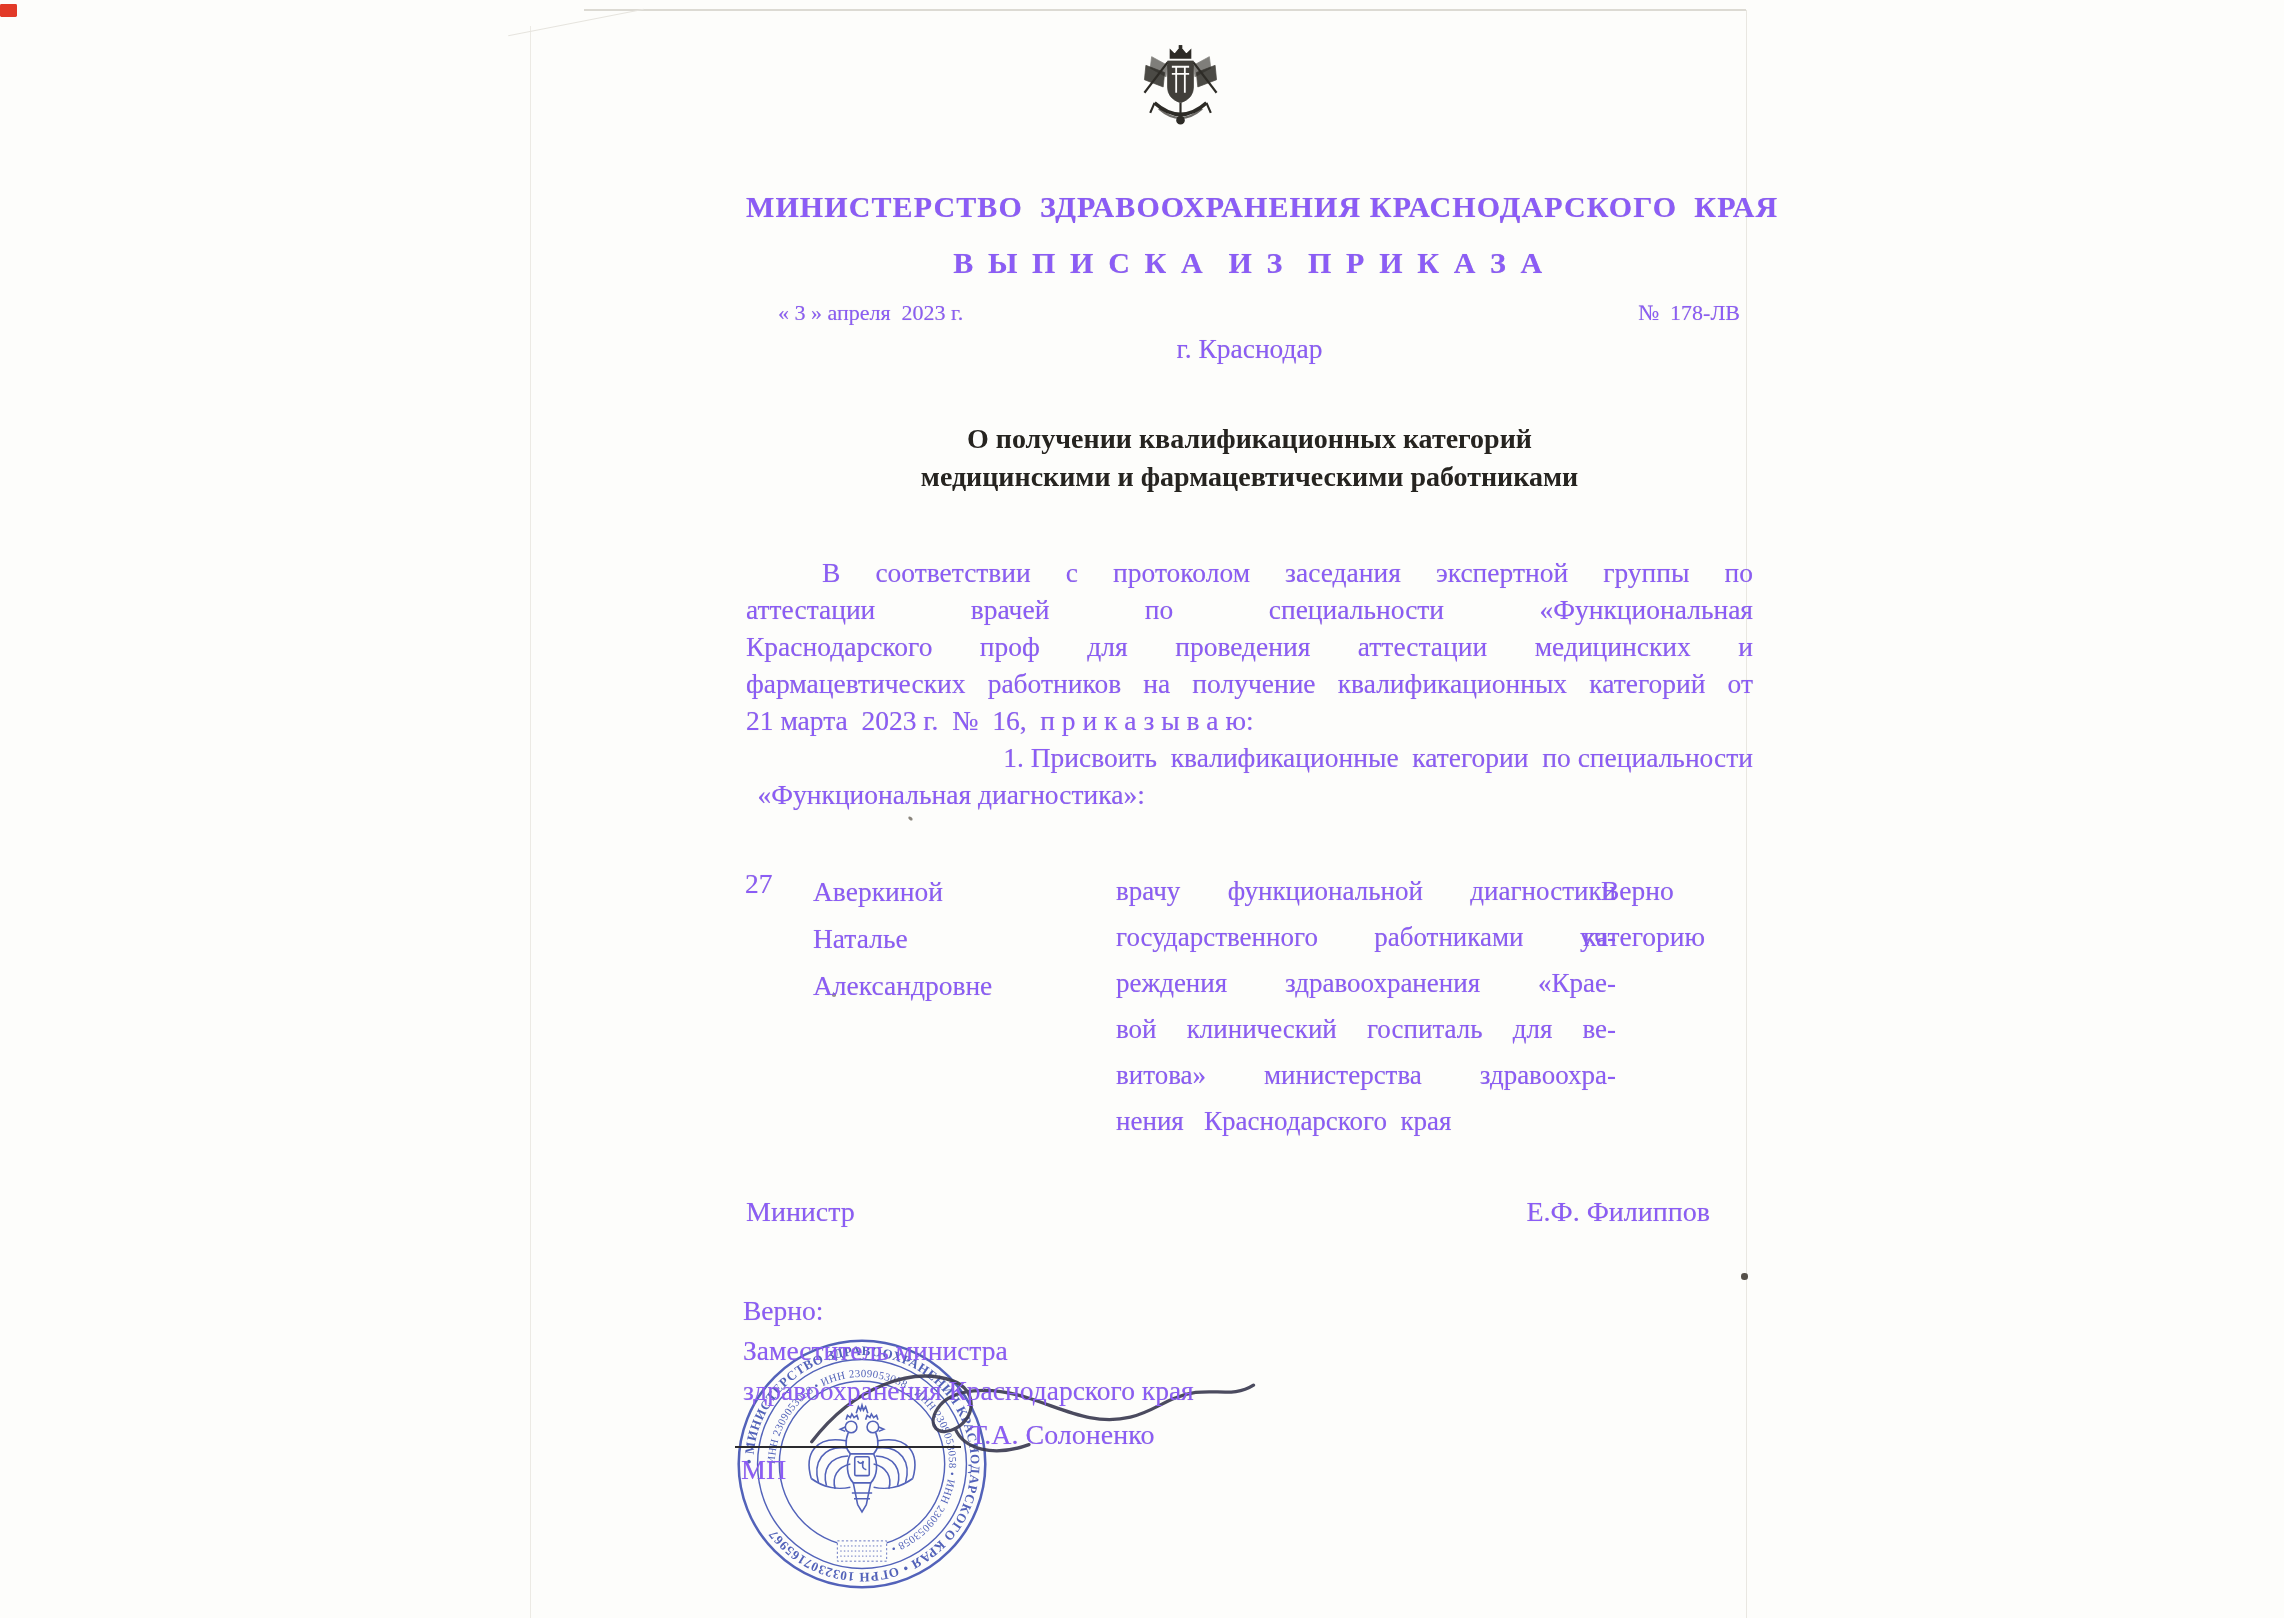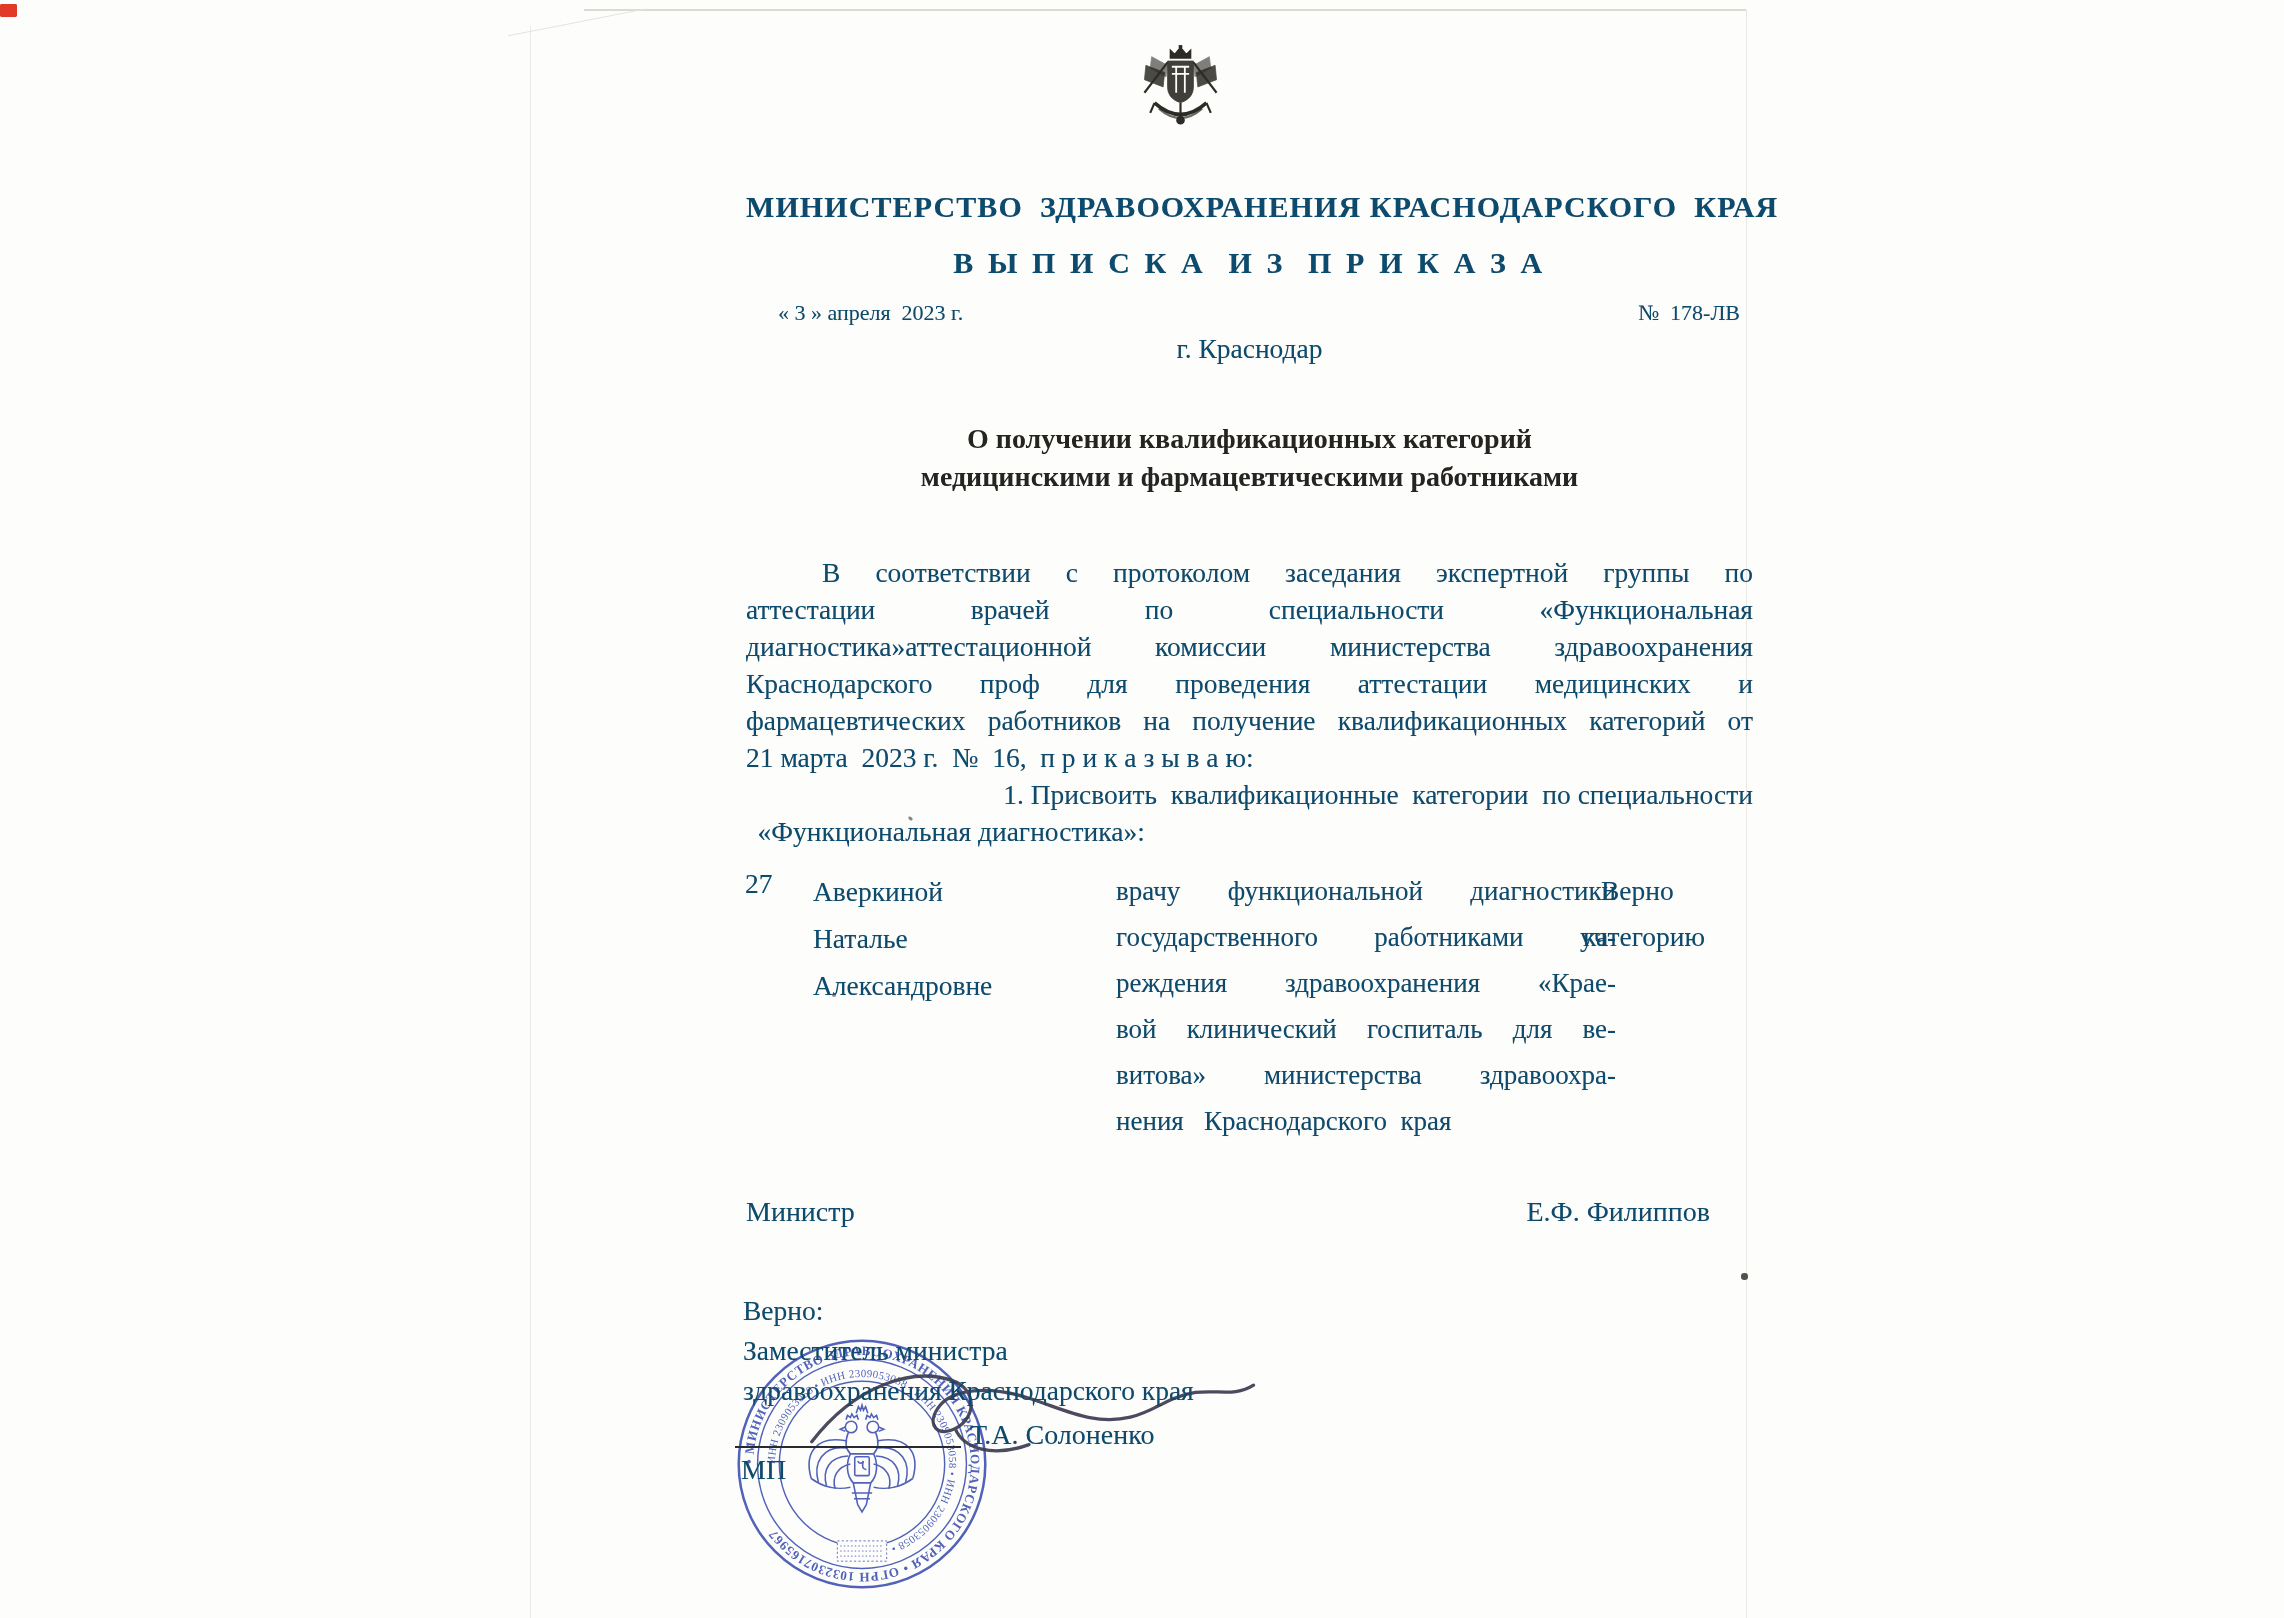--- a/index.html
+++ b/index.html
@@ -3,21 +3,21 @@
 <meta charset="utf-8">
 <style>
   html,body{margin:0;padding:0;}
   body{
     width:2284px;height:1618px;position:relative;overflow:hidden;
     background:#fdfdfb;
     font-family:"Liberation Serif","DejaVu Serif",serif;
     color:#262420;
   }
   .abs{position:absolute;}
-  .txt{color:#0c4a6e;text-shadow:0 0 0.7px rgba(40,38,34,.28);}
+  .txt{color:#8b5cf6;text-shadow:0 0 0.7px rgba(40,38,34,.28);}
   .pre{white-space:pre;}
   
   .edge{background:#dcdad3;}
   .red-mark{background:#e23a28;border-radius:1.4px;}
   .speck{border-radius:50%;}
   
   .ministry{left:746px;top:190px;width:1007px;text-align:center;
     font-weight:bold;font-size:30px;letter-spacing:1.1px;}
   .doc-title{left:746px;top:246px;width:1007px;text-align:center;
     font-weight:bold;font-size:30px;letter-spacing:3.6px;}
@@ -96,21 +96,20 @@
 <div class="abs txt city">г. Краснодар</div>
 
 <div class="abs subject">
   <div>О получении квалификационных категорий</div>
   <div>медицинскими и фармацевтическими работниками</div>
 </div>
 
 <div class="abs body-block txt">
   <div class="bline just ind1">В соответствии с протоколом заседания экспертной группы по</div>
   <div class="bline just">аттестации врачей по специальности «Функциональная</div>
-  <div class="bline just">диагностика»аттестационной комиссии министерства здравоохранения</div>
   <div class="bline just">Краснодарского проф для проведения аттестации медицинских и</div>
   <div class="bline just">фармацевтических работников на получение квалификационных категорий от</div>
   <div class="bline pre">21 марта  2023 г.  №  16,  п р и к а з ы в а ю:</div>
   <div class="bline pre ind2">1. Присвоить  квалификационные  категории  по специальности</div>
   <div class="bline ind3">«Функциональная диагностика»:</div>
 </div>
 
 <div class="abs txt cell" style="left:745px;top:868px;">27</div>
 <div class="abs txt cell name-col" style="left:813px;top:868px;">
   <div>Аверкиной</div>

